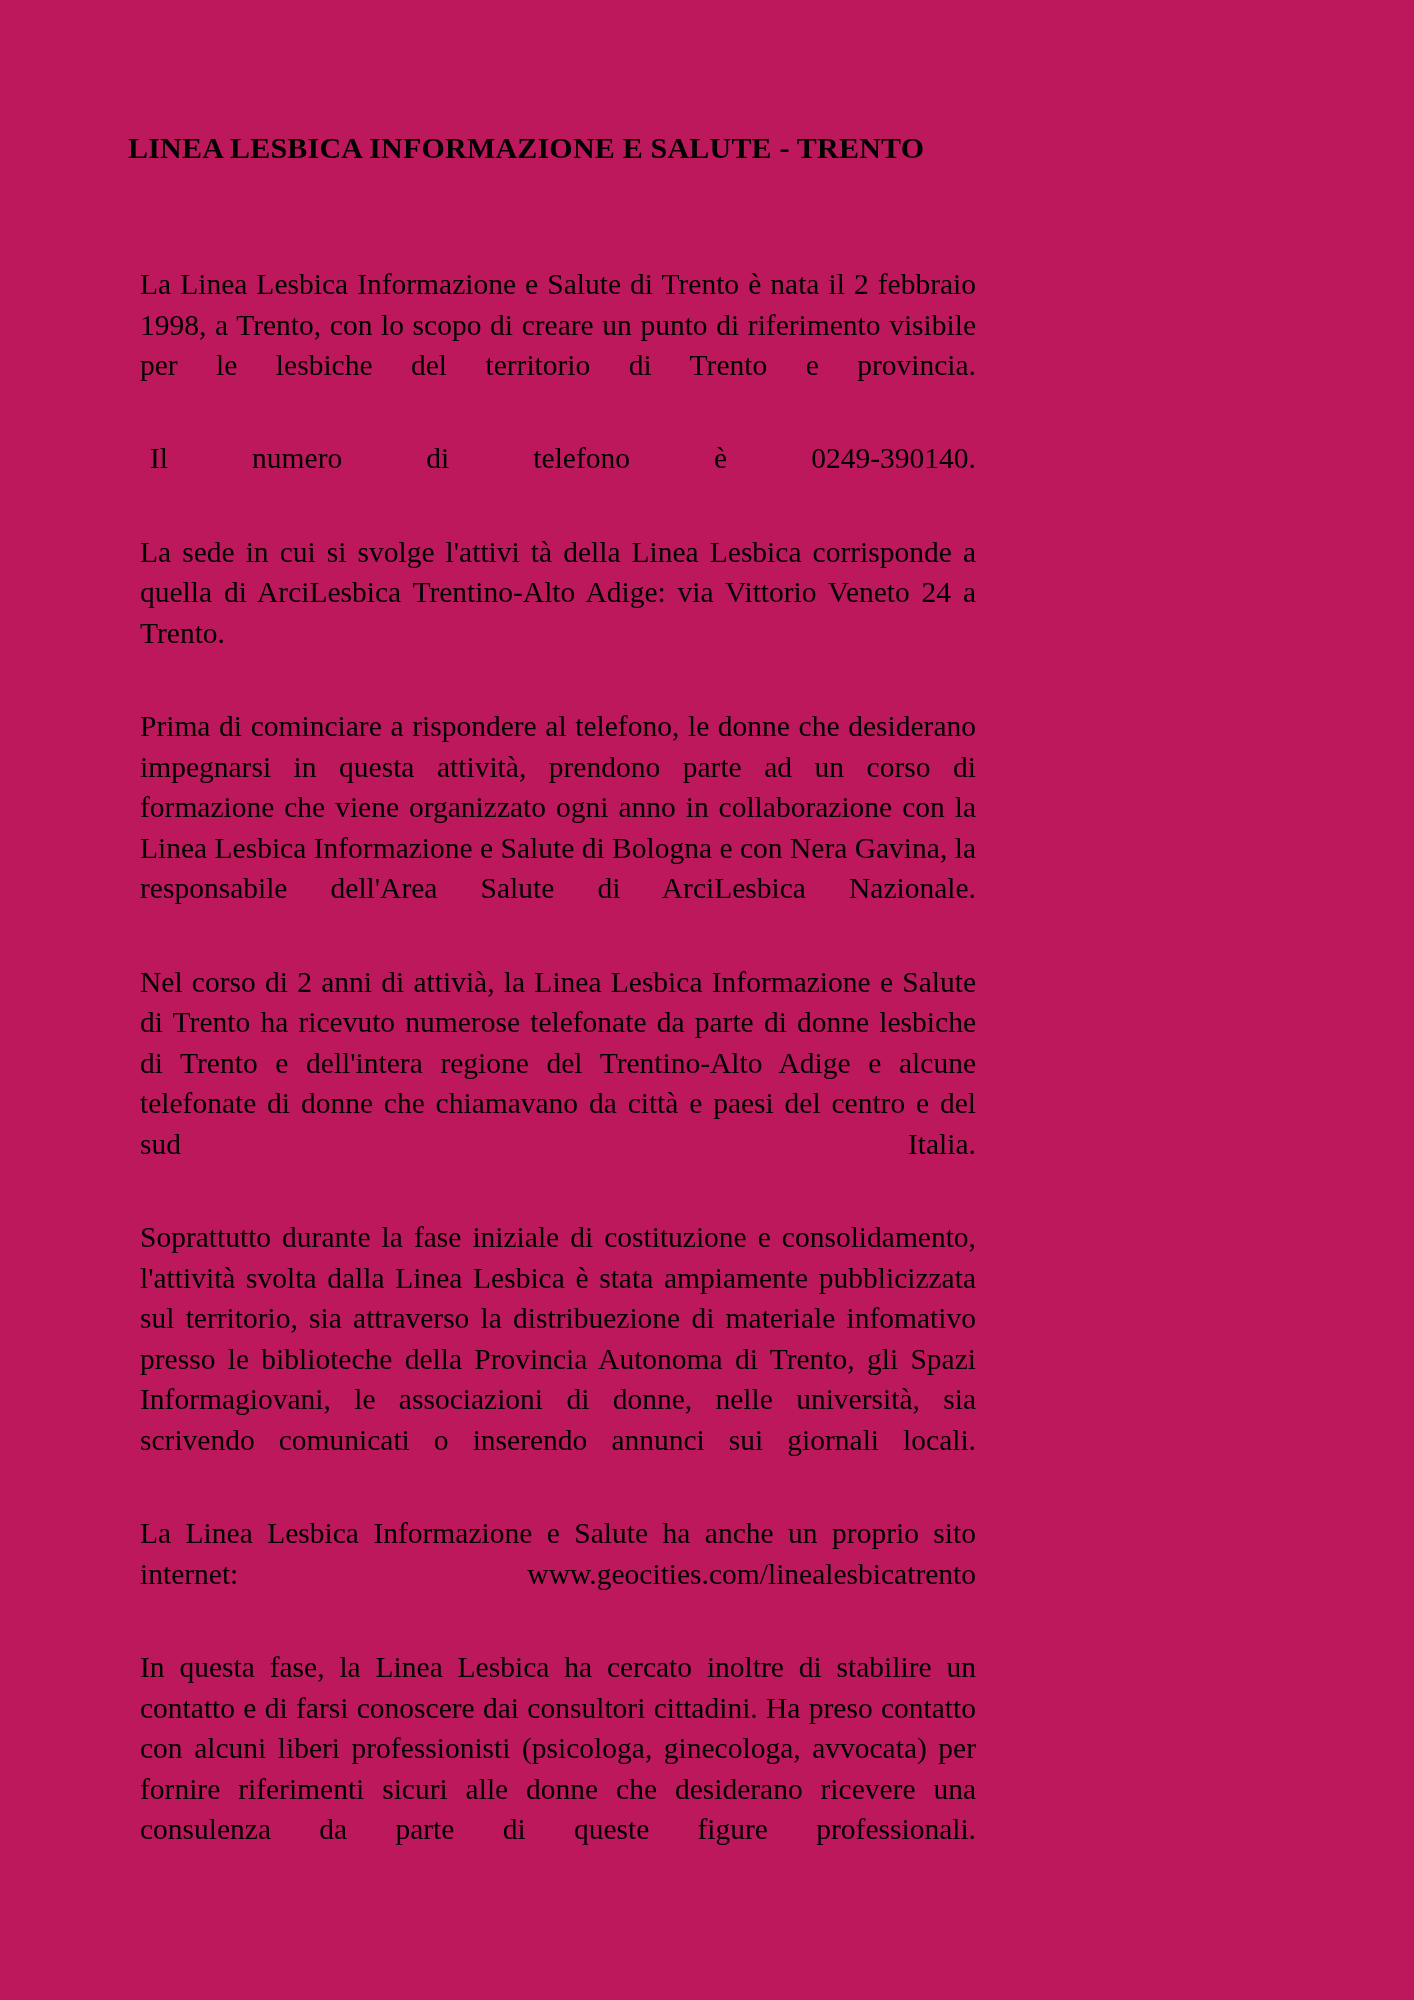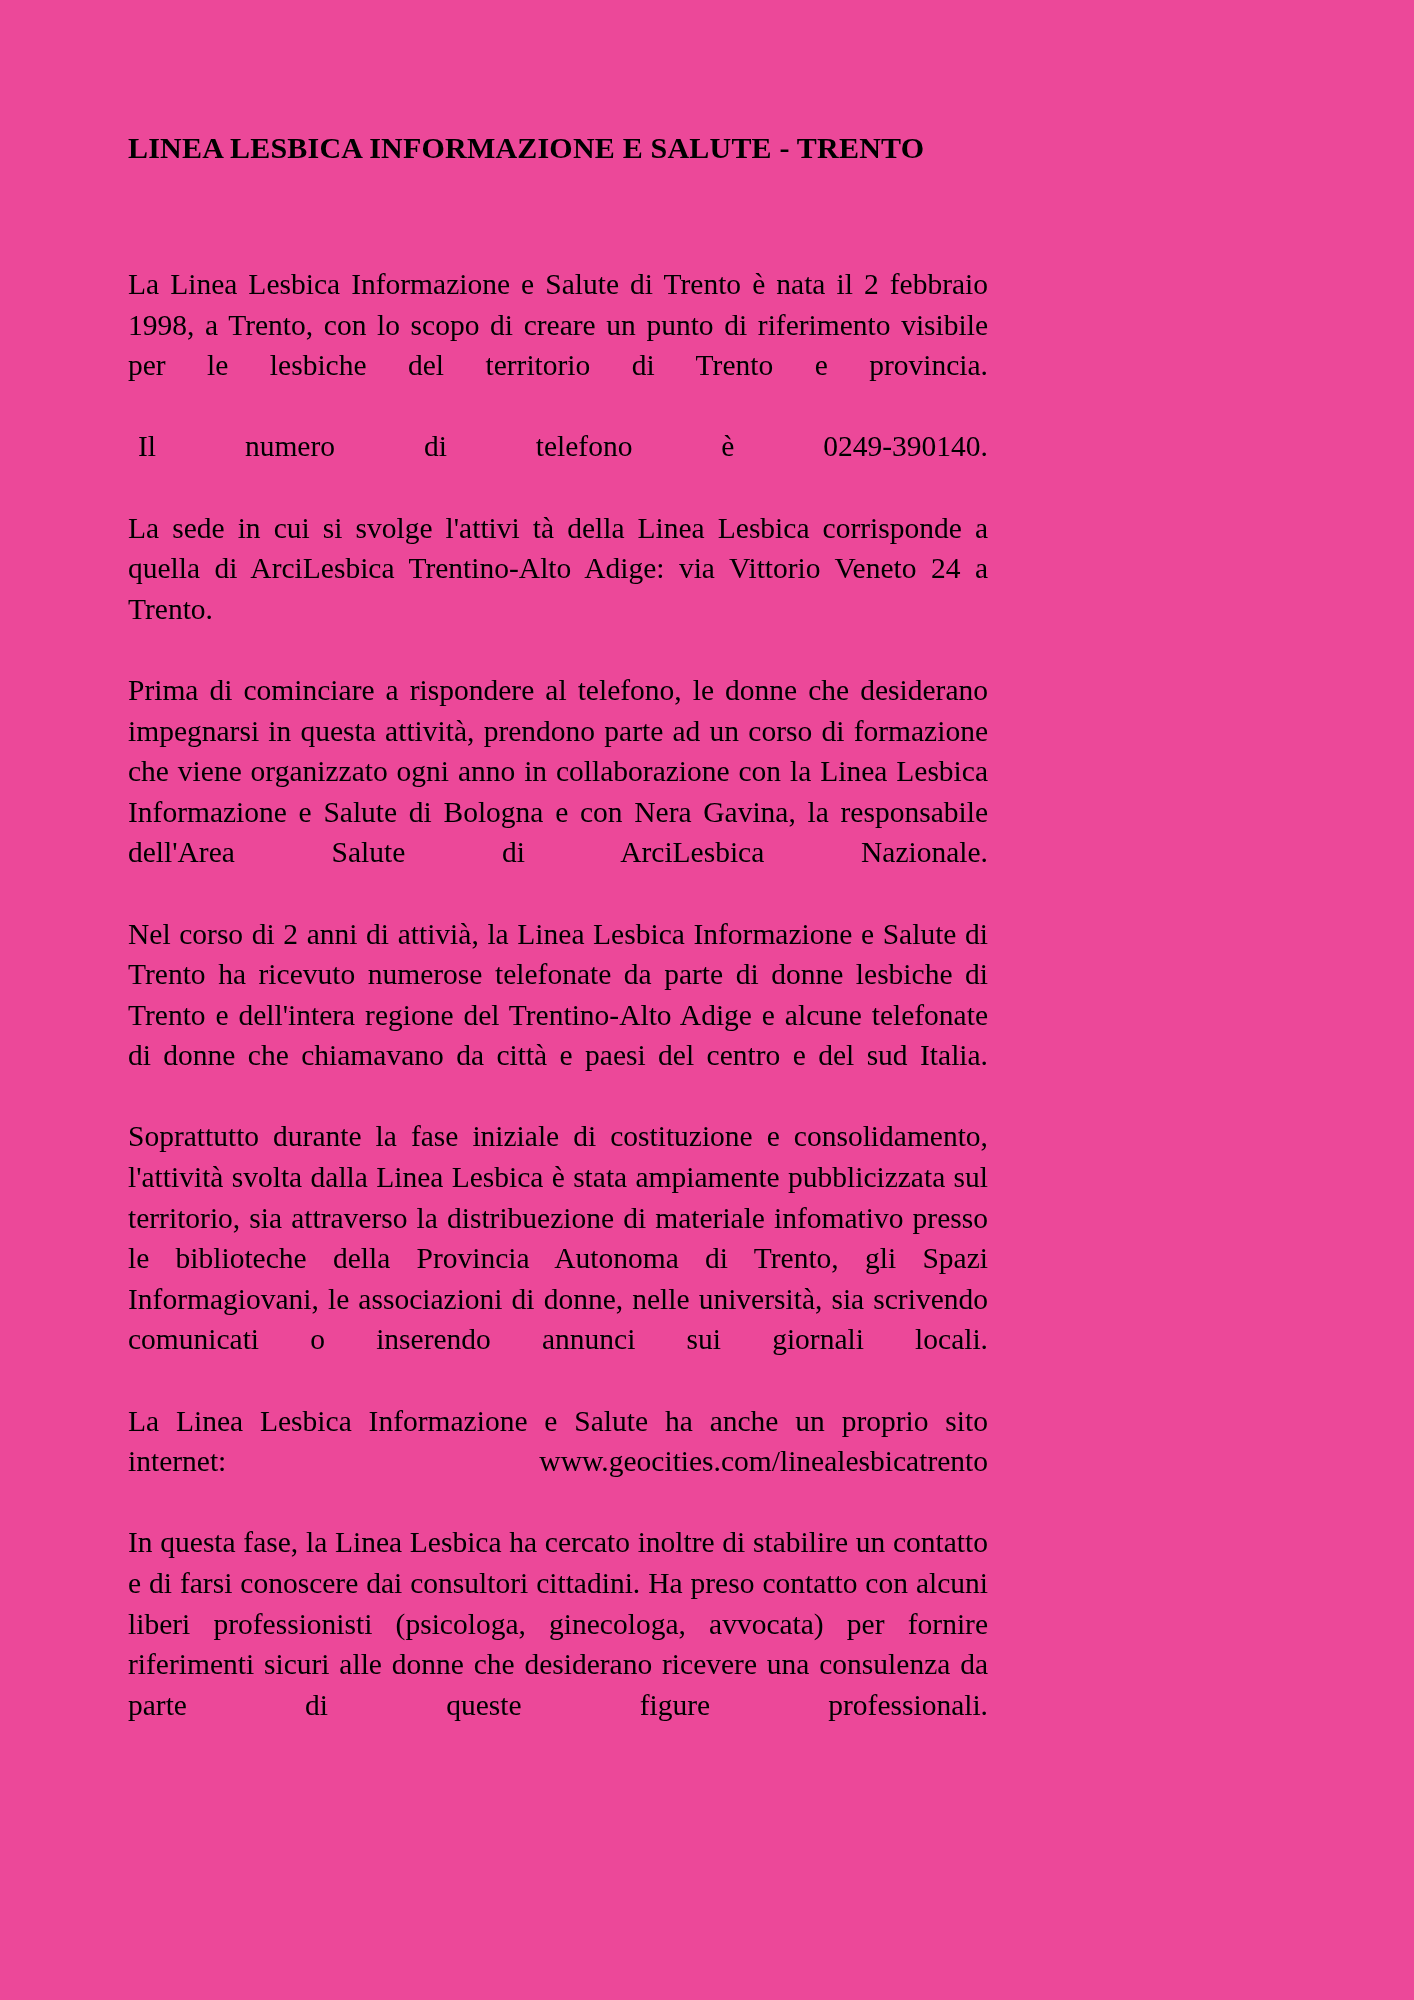--- a/index.html
+++ b/index.html
@@ -11,21 +11,21 @@
     width: 1414px;
     height: 2000px;
     font-family: "Liberation Serif", "DejaVu Serif", serif;
     color: #000000;
     -webkit-font-smoothing: antialiased;
   }
   .page {
     position: relative;
     width: 1414px;
     height: 2000px;
-    background: #ec4899;
+    background: #be185d;
     overflow: hidden;
   }
   .content {
     position: absolute;
     left: 128px;
     top: 0;
     width: 860px;
   }
   .doc-title {
     font-size: 30px;
@@ -36,21 +36,21 @@
     padding-top: 130px;
     text-align: left;
     white-space: nowrap;
   }
   .body-block {
     margin-top: 98px;
     font-size: 29.5px;
     line-height: 40.6px;
   }
   .para {
-    margin: 0;
+    margin: 12px;
     text-align: justify;
     text-justify: inter-word;
     hyphens: none;
   }
   
   .para::after {
     content: "";
     display: inline-block;
     width: 100%;
   }

